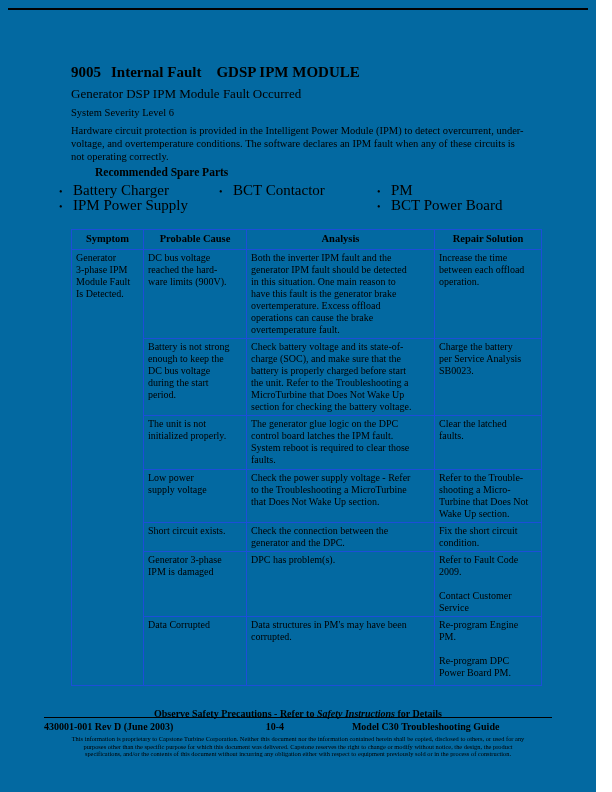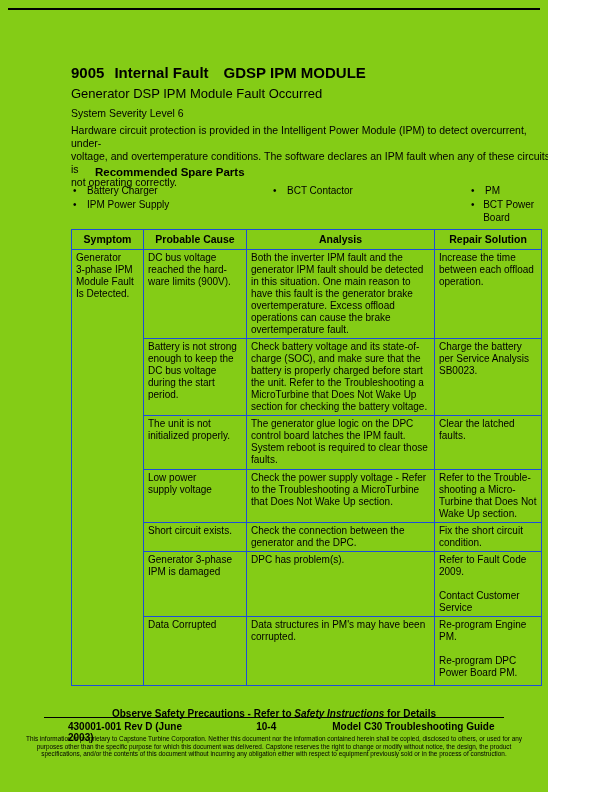--- a/index.html
+++ b/index.html
@@ -1,32 +1,32 @@
 <!DOCTYPE html>
 <html><head>
 <meta charset="utf-8">
 <style>
   html,body { margin:0; padding:0; background:#ffffff; }
   .page {
-    position:relative; width:548px; height:792px; background:#84cc16;
-    font-family:Liberation Sans, sans-serif; color:#000;
+    position:relative; width:596px; height:792px; background:#0369a1;
+    font-family:Liberation Serif, serif; color:#000;
     overflow:hidden;
   }
   .top-rule { position:absolute; top:8px; left:8px; right:8px; height:2px; background:#000; }
 
   .title { position:absolute; top:64px; left:71px; font-size:15px; font-weight:bold; white-space:nowrap; }
   .title .seg-code { margin-right:10px; }
   .title .seg-type { margin-right:15px; }
 
   .subtitle { position:absolute; top:86px; left:71px; font-size:13px; }
   .severity { position:absolute; top:107px; left:71px; font-size:10.5px; }
   .desc { position:absolute; top:124px; left:71px; width:482px; font-size:10.5px; line-height:13px; white-space:pre-line; }
 
   .spare-head { position:absolute; top:166px; left:71px; font-size:11.5px; font-weight:bold;padding-left:24px; }
-  .bullets { position:absolute; top:184px; left:71px; width:482px; display:flex; font-size:10px; line-height:13.5px;gap:40px; }
+  .bullets { position:absolute; top:184px; left:57px; width:482px; display:flex; font-size:15px; line-height:13.5px; }
   .bullet-col { display:flex; flex-direction:column; }
   .bullet-col.c1 { width:160px; }
   .bullet-col.c2 { width:158px; }
   .bullet-col.c3 { flex:1; }
   .bullet-item { display:flex; }
   .bullet-marker { width:14px; text-align:left; padding-left:2px; }
   .bullet-marker::before { content:"\2022"; font-size:10px; }
 
   table.fault-table {
     position:absolute; top:229px; left:71px; width:470px;
@@ -41,21 +41,21 @@
     text-align:center; font-weight:bold; font-size:10.5px;
     padding:3px 2px; white-space:normal; height:13px;
   }
   tr.rh1 { height:85px; } tr.rh2 { height:74px; } tr.rh3 { height:54px; }
   tr.rh4 { height:49px; } tr.rh5 { height:29px; } tr.rh6 { height:54px; }
   tr.rh7 { height:69px; }
 
   .safety-line { position:absolute; top:700px; left:45px; right:45px; text-align:center; font-size:10px; font-weight:bold;margin-top:8px; }
   .safety-line .it { font-style:italic; }
   .foot-rule { position:absolute; top:717px; left:44px; right:44px; height:1px; background:#000; }
-  .foot-row { position:absolute; top:721px; left:44px; right:44px; display:flex; font-size:10px; font-weight:bold;margin-left:24px; }
+  .foot-row { position:absolute; top:721px; left:44px; right:44px; display:flex; font-size:10px; font-weight:bold; }
   .foot-row .fl { flex:1; text-align:left; }
   .foot-row .fc { flex:1; text-align:center; }
   .foot-row .fr { flex:1.3; }
   .legal { position:absolute; top:735px; left:22px; right:22px; text-align:center; font-size:6.4px; line-height:7.6px; white-space:pre-line; }
 </style>
 </head>
 <body>
 
 <div class="page">
 

